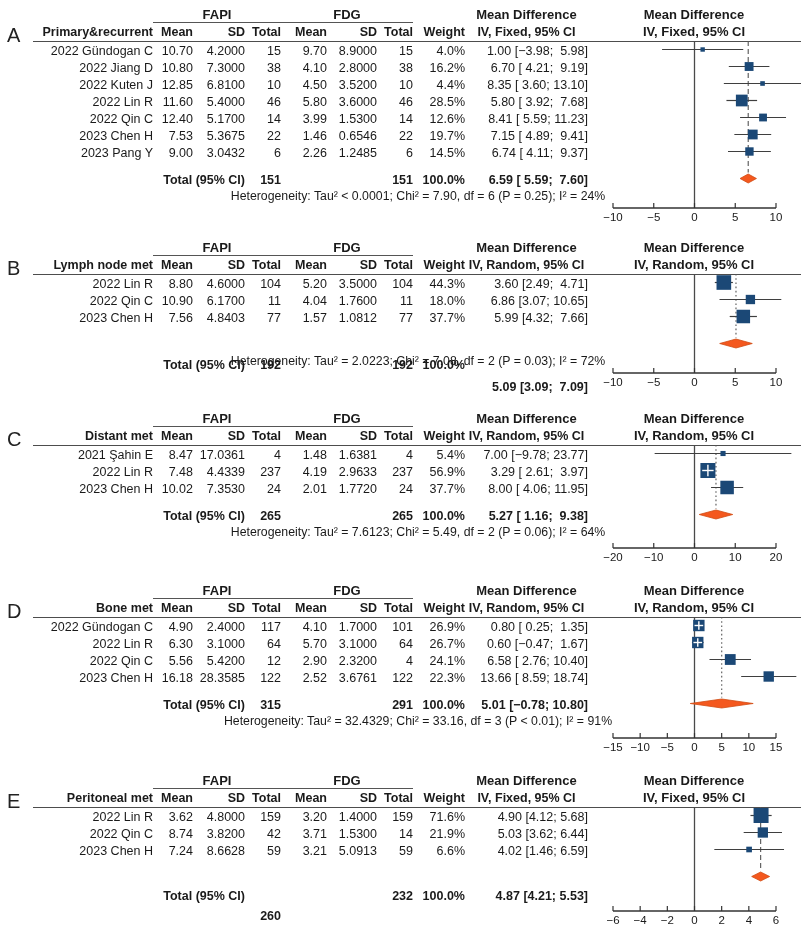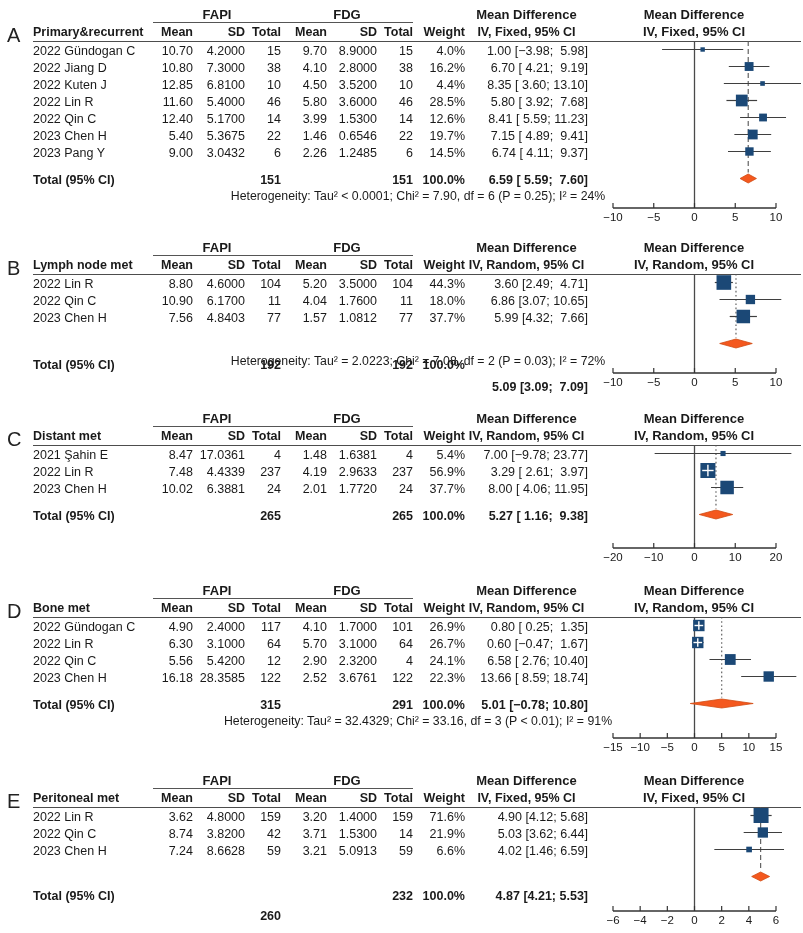--- a/index.html
+++ b/index.html
@@ -17,21 +17,21 @@
   .content { position: absolute; left: 33px; top: 0; width: 770px; }
   .hdr { position: relative; width: 768px; border-bottom: 1.5px solid #4d4d4d; }
   .grid {
     display: grid;
     grid-template-columns: 120px 40px 52px 36px 46px 50px 36px 52px 123px;
     align-items: center;
   }
   .h17 { height: 17px; }
   .h18 { height: 18px; }
   .cell { text-align: right; font-size: 12.5px; white-space: pre; }
-  .cell.left { text-align: left; }
+  .cell.left { text-align: right; }
   .cell.center { text-align: center; }
   .bold { font-weight: 700; }
   .hdr1-span { text-align: center; font-weight: 700; font-size: 13px; border-bottom: 1.3px solid #555; height: 16px; }
   .hdr-md { text-align: center; font-weight: 700; font-size: 13px; }
   .plot-hdr {
     position: absolute; left: 552px; top: 0; width: 218px;
     text-align: center; font-weight: 700; font-size: 13px; line-height: 17px;
   }
   .gap10 { height: 10px; }
   .het { font-size: 12.3px; height: 17px; line-height: 16px; white-space: pre; text-align: center; }
@@ -117,21 +117,21 @@
           <div class="cell">5.1700</div>
           <div class="cell">14</div>
           <div class="cell">3.99</div>
           <div class="cell">1.5300</div>
           <div class="cell">14</div>
           <div class="cell">12.6%</div>
           <div class="cell">8.41 [ 5.59; 11.23]</div>
         </div>
         <div class="grid h17">
           <div class="cell left">2023 Chen H</div>
-          <div class="cell">5.40</div>
+          <div class="cell">7.53</div>
           <div class="cell">5.3675</div>
           <div class="cell">22</div>
           <div class="cell">1.46</div>
           <div class="cell">0.6546</div>
           <div class="cell">22</div>
           <div class="cell">19.7%</div>
           <div class="cell">7.15 [ 4.89;  9.41]</div>
         </div>
         <div class="grid h17">
           <div class="cell left">2023 Pang Y</div>
@@ -321,36 +321,37 @@
           <div class="cell">237</div>
           <div class="cell">4.19</div>
           <div class="cell">2.9633</div>
           <div class="cell">237</div>
           <div class="cell">56.9%</div>
           <div class="cell">3.29 [ 2.61;  3.97]</div>
         </div>
         <div class="grid h17">
           <div class="cell left">2023 Chen H</div>
           <div class="cell">10.02</div>
-          <div class="cell">6.3881</div>
+          <div class="cell">7.3530</div>
           <div class="cell">24</div>
           <div class="cell">2.01</div>
           <div class="cell">1.7720</div>
           <div class="cell">24</div>
           <div class="cell">37.7%</div>
           <div class="cell">8.00 [ 4.06; 11.95]</div>
         </div>
         <div class="gap10"></div>
         <div class="grid h17 bold">
           <div class="cell left bold" style="grid-column: 1 / 4;">Total (95% CI)</div>
           <div class="cell bold" style="grid-column: 4;">265</div>
           <div class="cell bold" style="grid-column: 7;">265</div>
           <div class="cell bold" style="grid-column: 8;">100.0%</div>
           <div class="cell bold" style="grid-column: 9;">5.27 [ 1.16;  9.38]</div>
         </div>
+        <div class="het">Heterogeneity: Tau² = 7.6123; Chi² = 5.49, df = 2 (P = 0.06); I² = 64%</div>
         <svg class="forest" width="218" height="175" viewBox="0 0 218 175">
           <line x1="130.97525000000002" y1="50" x2="130.97525000000002" y2="113.5" stroke="#555555" stroke-width="1.1" stroke-dasharray="1.6,2.6"></line>
           <line x1="109.5" y1="50" x2="109.5" y2="153" stroke="#4a4a4a" stroke-width="1.3"></line>
           <line x1="69.6465" y1="58.5" x2="206.36274999999998" y2="58.5" stroke="#3f3f3f" stroke-width="1.2"></line>
           <rect x="135.4688309915031" y="55.943830991503106" width="5.112338016993791" height="5.112338016993791" fill="#1b4876"></rect>
           <line x1="120.13575" y1="75.5" x2="125.67774999999999" y2="75.5" stroke="#3f3f3f" stroke-width="1.2"></line>
           <rect x="115.40674999999999" y="68" width="15" height="15" fill="#1b4876"></rect>
           <line x1="117.20674999999999" y1="75.5" x2="128.60674999999998" y2="75.5" stroke="#ffffff" stroke-width="1.4"></line>
           <line x1="122.90674999999999" y1="69.8" x2="122.90674999999999" y2="81.2" stroke="#ffffff" stroke-width="1.4"></line>
           <line x1="126.04449999999999" y1="92.5" x2="158.19625" y2="92.5" stroke="#3f3f3f" stroke-width="1.2"></line>

